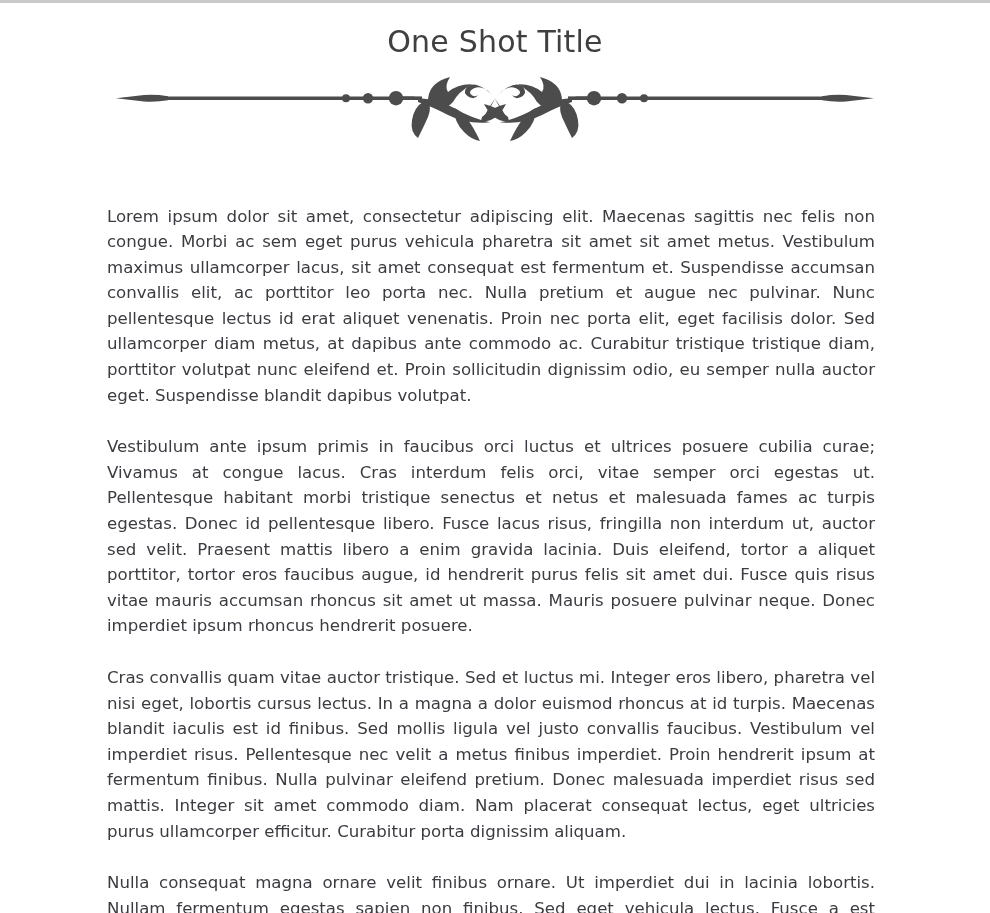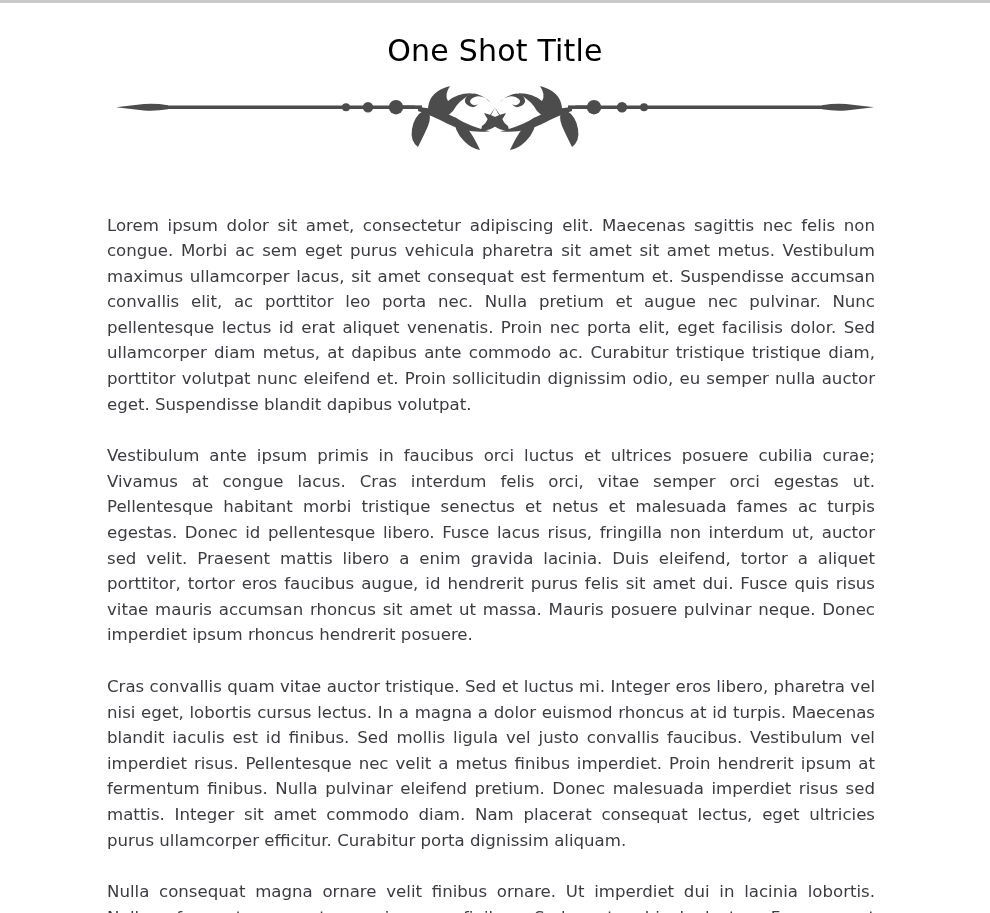--- a/index.html
+++ b/index.html
@@ -20,27 +20,27 @@
     width: 990px;
     height: 913px;
     background: #ffffff;
     box-sizing: border-box;
     border-top: 3px solid #c9c9c9;
   }
 
   
   .doc-title {
     margin: 0;
-    padding-top: 31px;
+    padding-top: 22px;
     text-align: center;
     font-family: "DejaVu Sans", "Liberation Sans", sans-serif;
     font-size: 30px;
     font-weight: 400;
     line-height: 1.15;
-    color: #000000;
+    color: #404040;
     letter-spacing: 0.2px;
   }
 
   
   .divider-wrap {
     width: 100%;
     margin: 0;
     padding-top: 14px;
     display: flex;
     justify-content: center;

